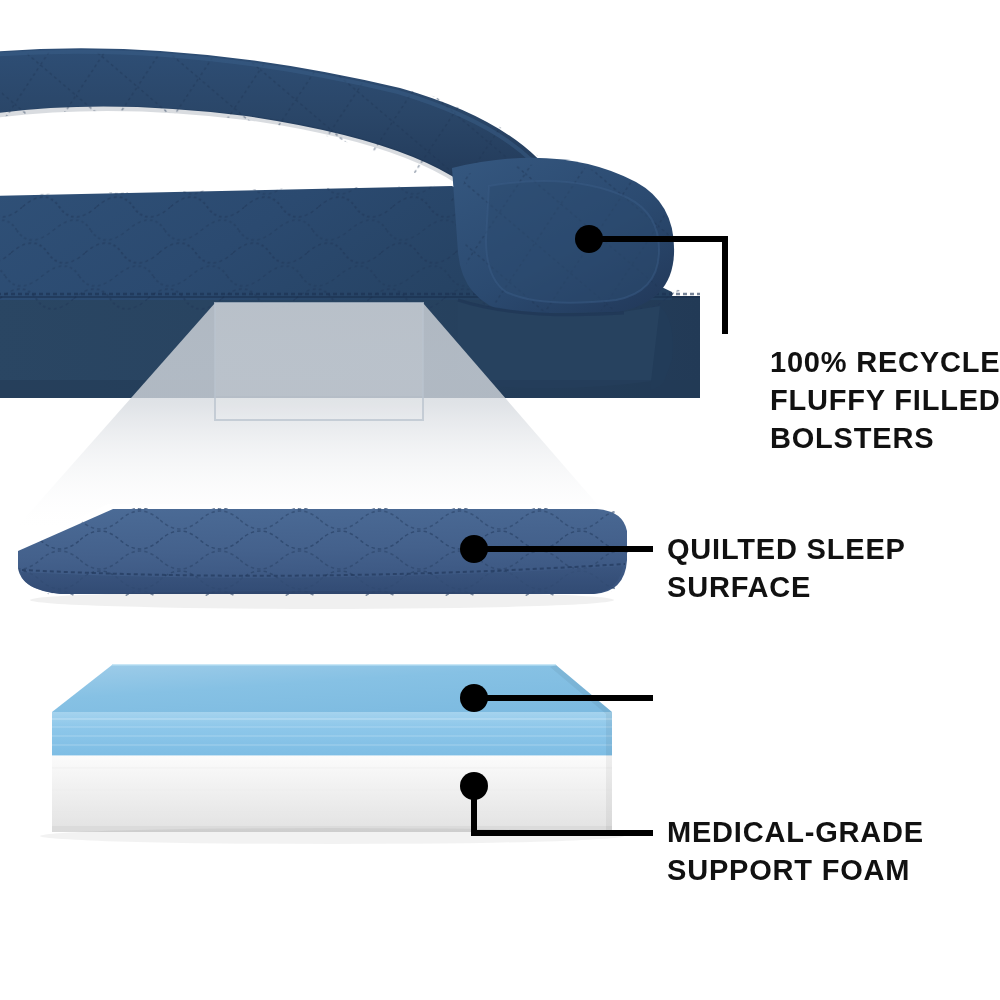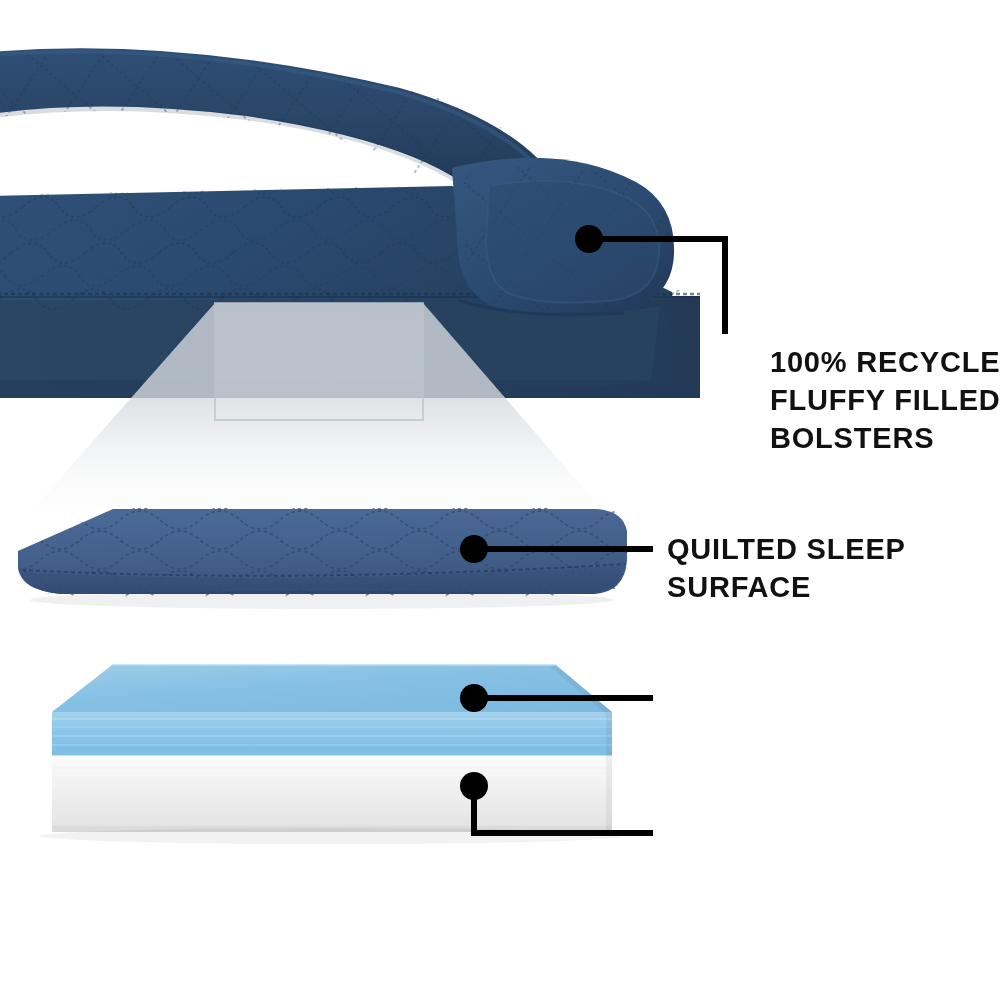--- a/index.html
+++ b/index.html
@@ -253,14 +253,16 @@
   </svg>
 
   <div class="callout-text" style="left:758px; top:343px; width:282px;margin-left:12px;">100% RECYCLED
 FLUFFY FILLED
 BOLSTERS</div>
 
   <div class="callout-text" style="left:667px; top:530px; width:333px;">QUILTED SLEEP
 SURFACE</div>
 
 
+  <div class="callout-text" style="left:667px; top:813px; width:333px;">MEDICAL-GRADE
+SUPPORT FOAM</div>
 
 </div>
 
 </body></html>

